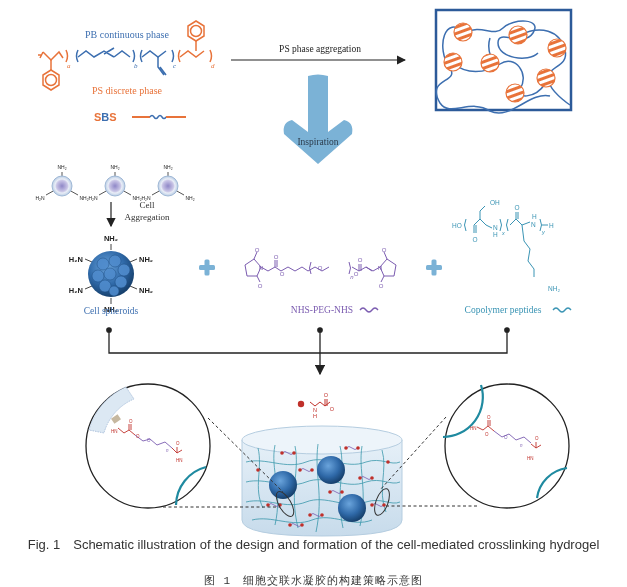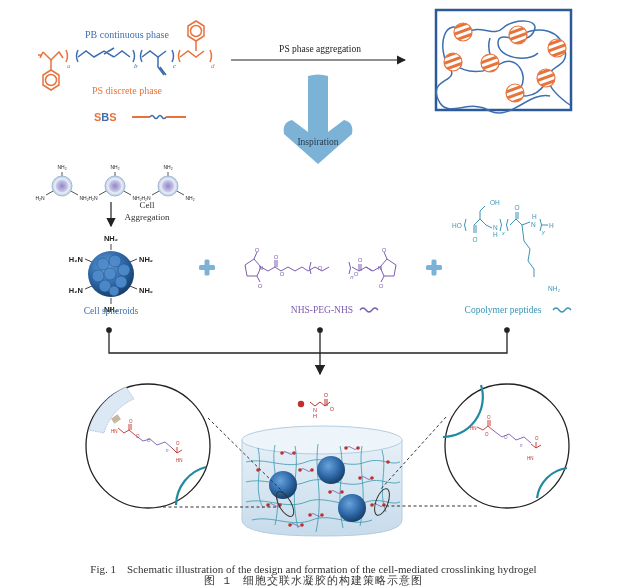--- a/index.html
+++ b/index.html
@@ -2,21 +2,21 @@
 <html><head>
   <meta charset="utf-8">
   <style>
     html, body { margin: 0; padding: 0; background: #ffffff; }
     body { width: 627px; height: 587px; position: relative; overflow: hidden; font-family: "Liberation Serif", serif; }
     svg#diagram { position: absolute; left: 0; top: 0; }
     .serif { font-family: "Liberation Serif", "DejaVu Serif", serif; }
     .sans { font-family: "Liberation Sans", "DejaVu Sans", sans-serif; }
     .caption { position: absolute; left: 0; width: 627px; text-align: center; color: #333; }
     #cap-cn { top: 573px; font-size: 11px; font-family: Liberation Mono, monospace; letter-spacing: 1px; }
-    #cap-en { top: 562px; font-size: 11px; font-family: Liberation Serif, serif; }
+    #cap-en { top: 536px; font-size: 13px; font-family: Liberation Sans, sans-serif; }
   </style>
 </head>
 <body>
 
 <svg id="diagram" width="627" height="587" viewBox="0 0 627 587">
   <defs>
     <marker id="arrowhead" markerWidth="8" markerHeight="8" refX="7" refY="4" orient="auto">
       <path d="M0,0 L8,4 L0,8 z" fill="#222"></path>
     </marker>
     <radialGradient id="sphGrad" cx="40%" cy="35%" r="65%">

